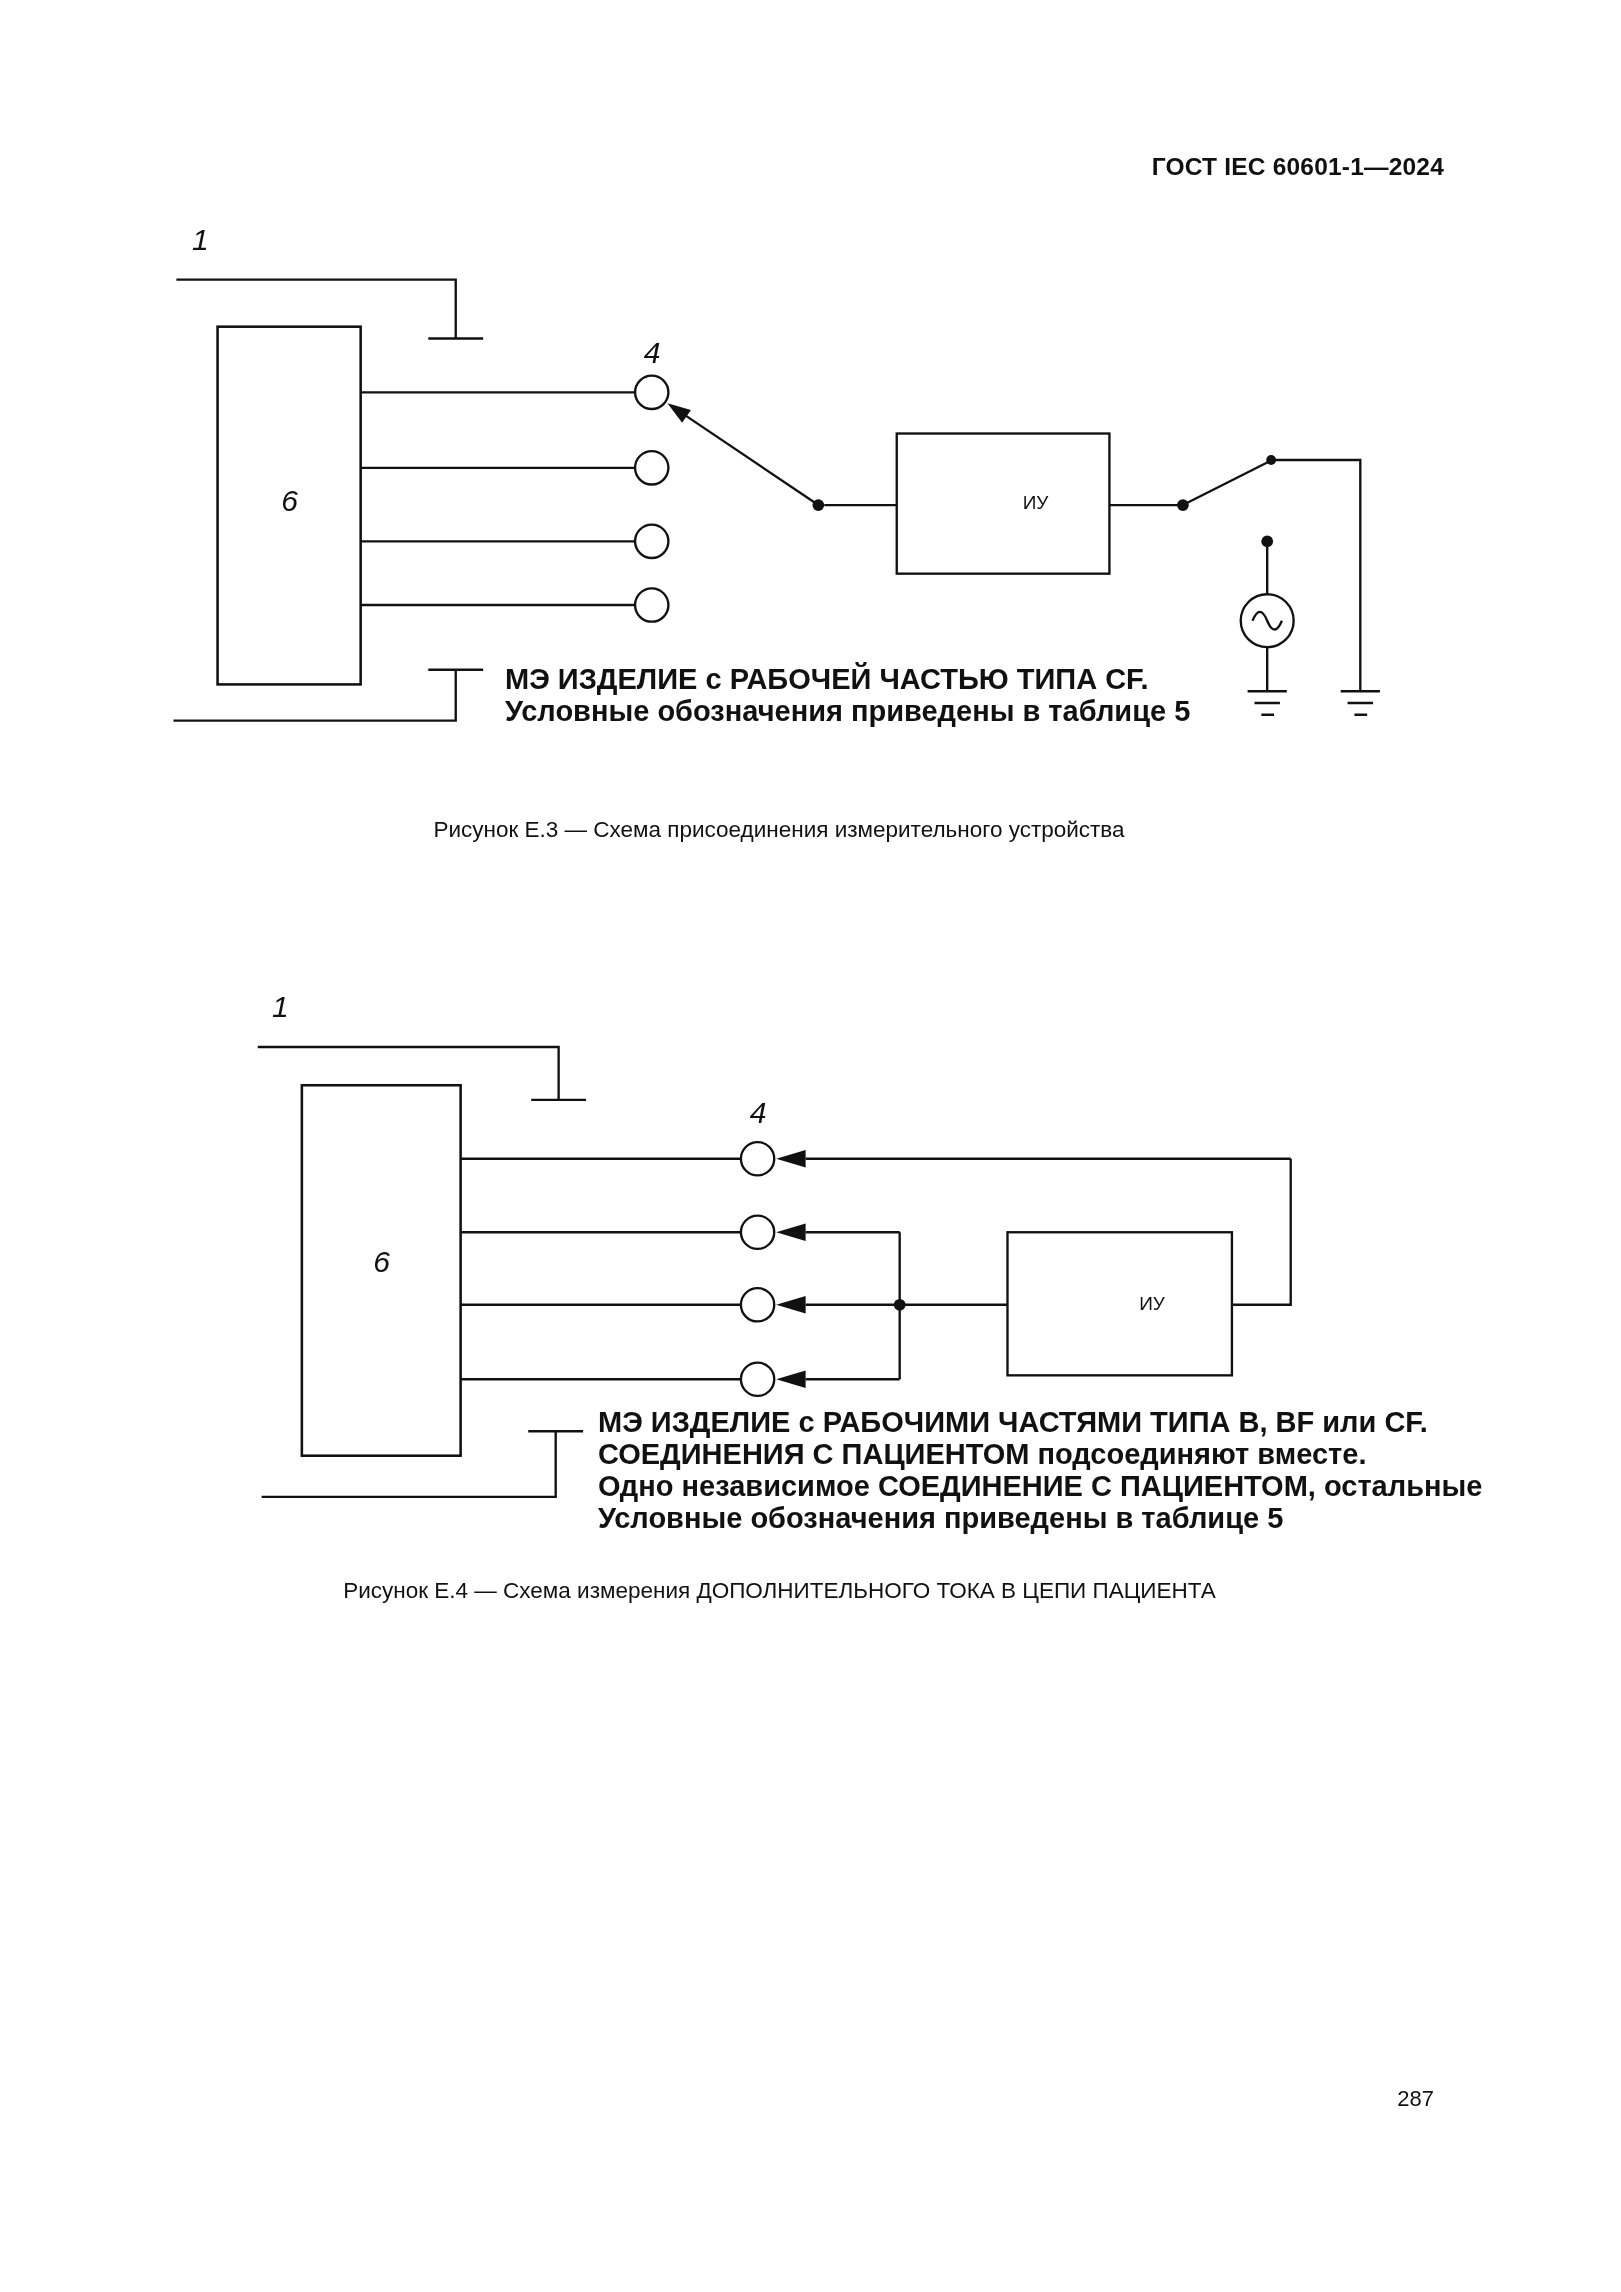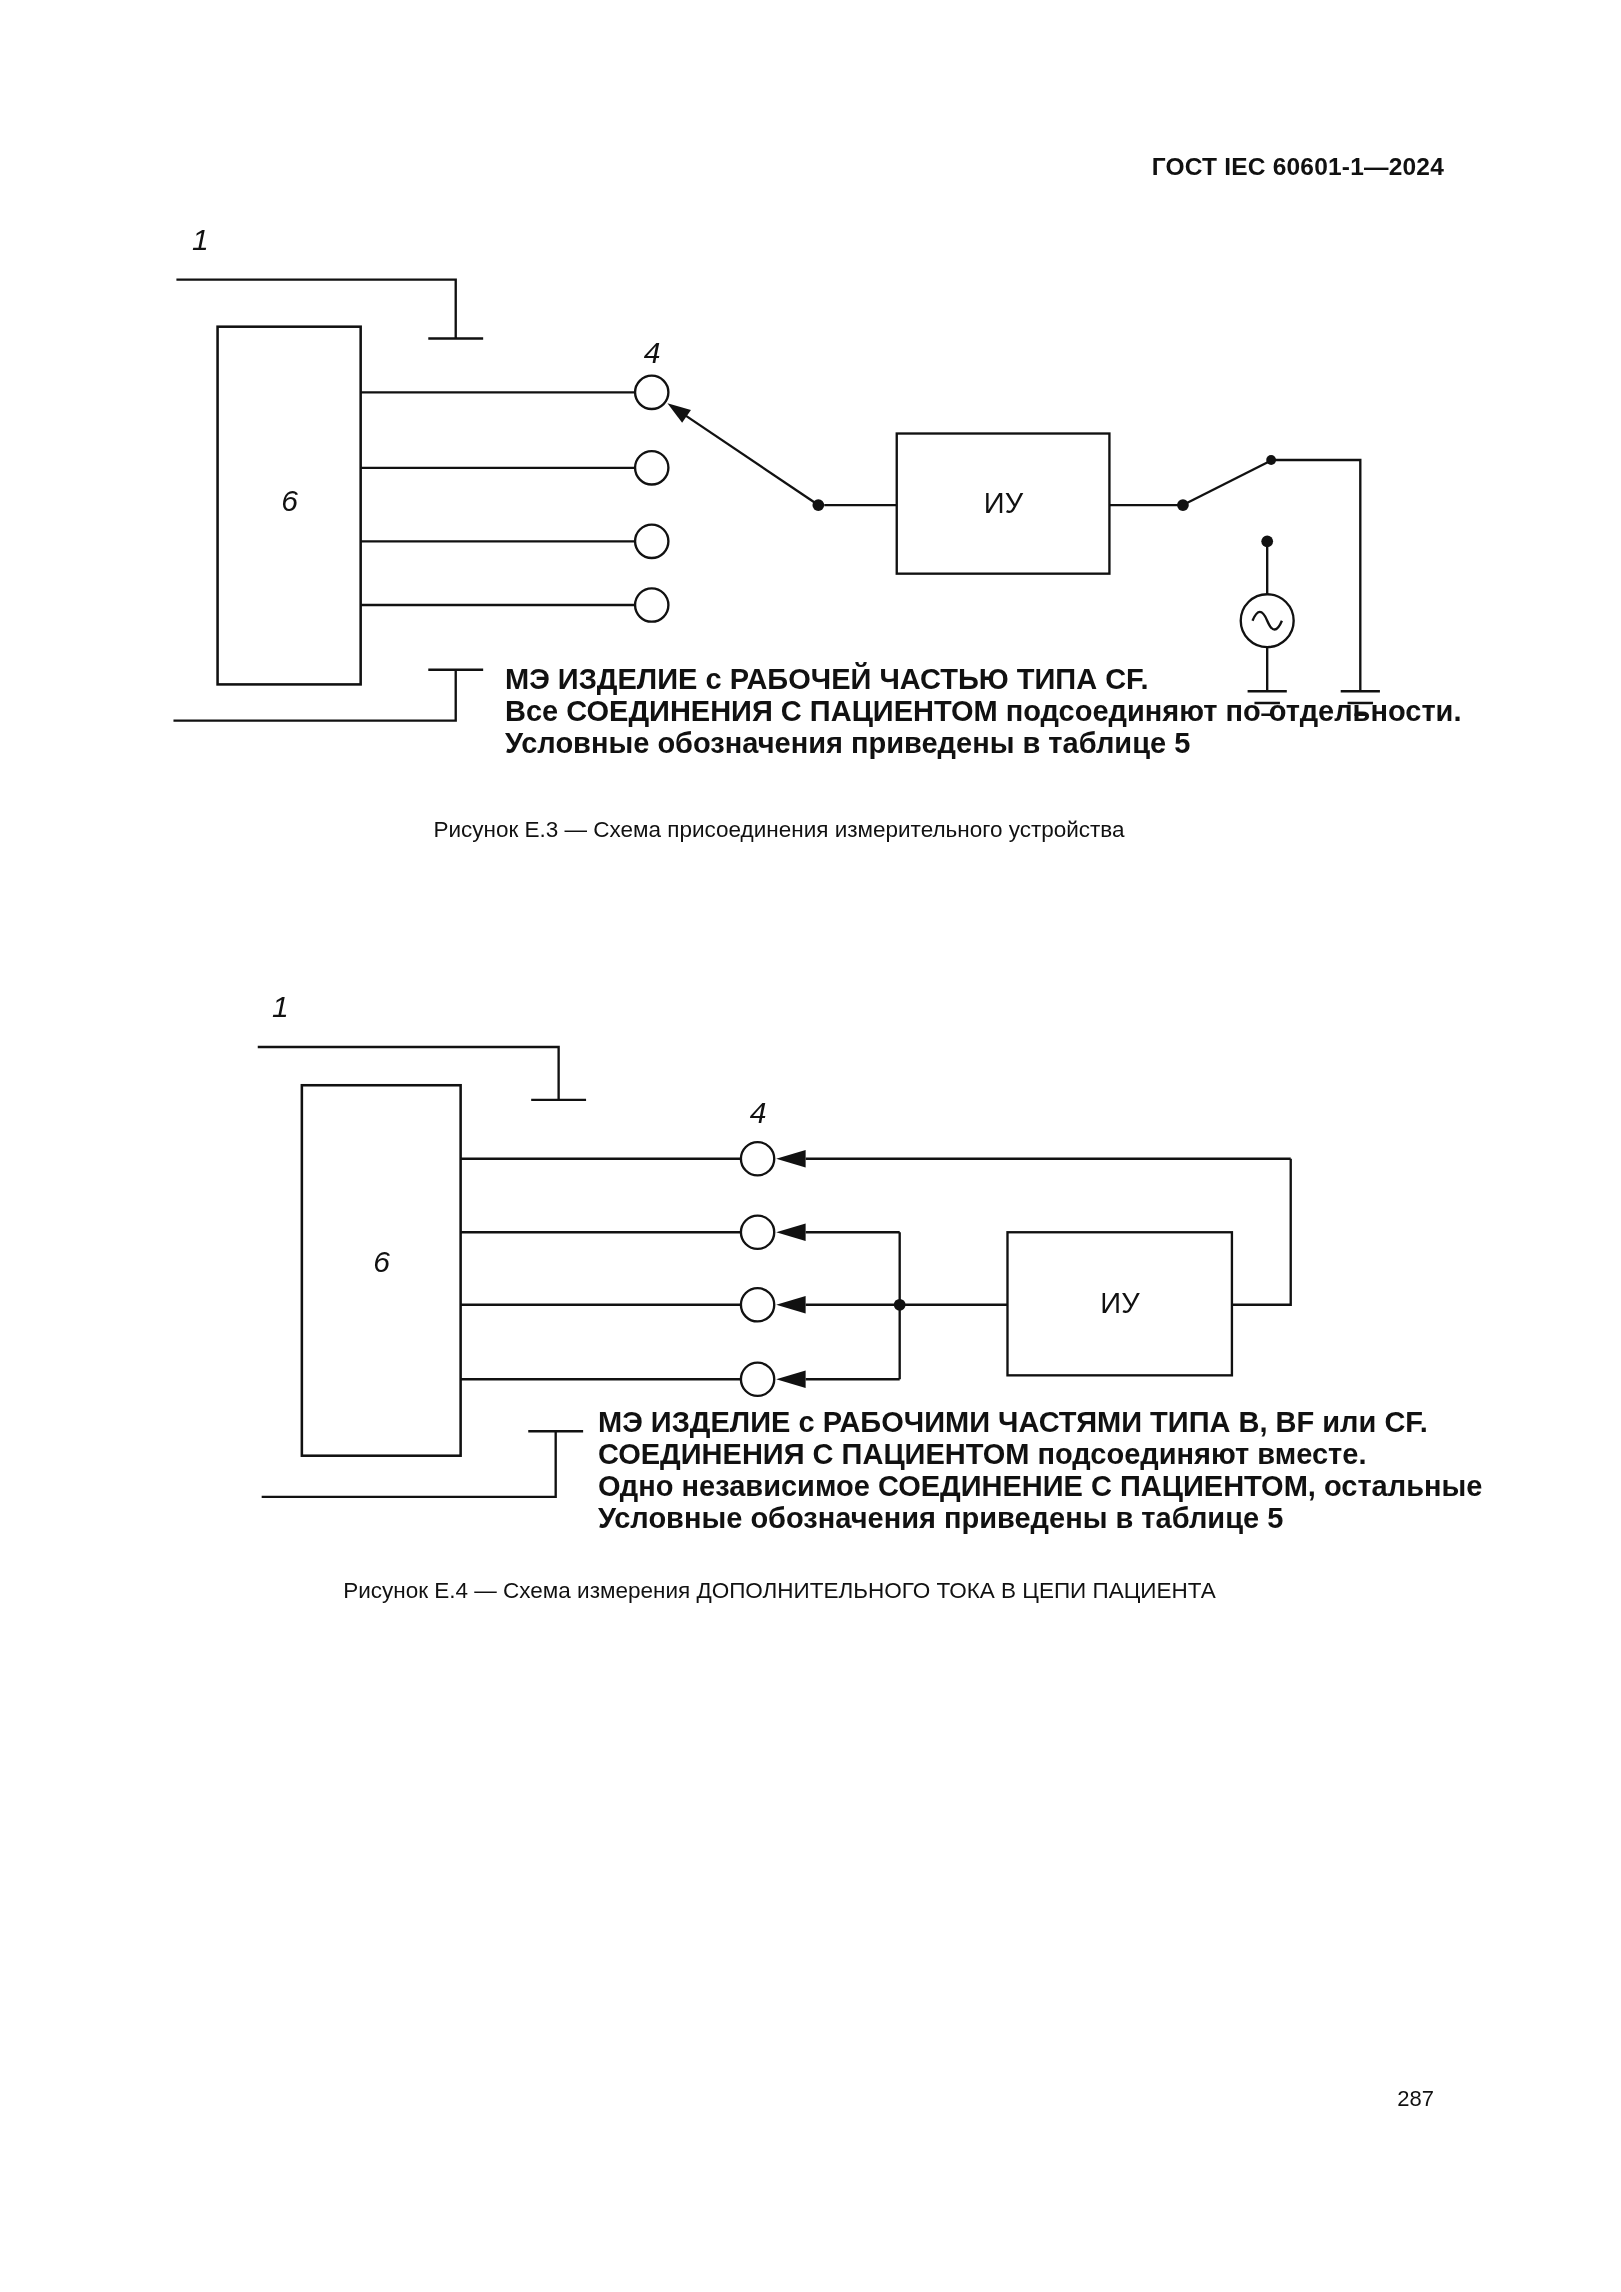--- a/index.html
+++ b/index.html
@@ -11,21 +11,22 @@
     color:#111;
     overflow:hidden;
   }
   svg.linework{position:absolute;left:0;top:0;}
   .hdr{position:absolute;top:153px;right:177px;font-size:24.5px;font-weight:bold;letter-spacing:0.2px;margin-left:25px;}
   .pagenum{position:absolute;top:2086px;right:187px;font-size:22px;}
   .reflbl{position:absolute;font-size:30px;font-style:italic;}
   .ctr{text-align:center;}
   .mdlabel{
     position:absolute;display:flex;align-items:center;justify-content:center;
-    font-size:29px;
+    font-size:19px;
+    padding-left:32px;
   }
   .note{position:absolute;font-size:29px;font-weight:bold;line-height:32px;white-space:nowrap;}
   .caption{position:absolute;text-align:center;font-size:22.5px;line-height:33px;}
 </style>
 </head>
 <body>
 
 <div class="page">
 
   <svg class="linework" width="1621" height="2293" viewBox="0 0 1654 2339">
@@ -102,21 +103,20 @@
 
   <div class="hdr">ГОСТ IEC 60601-1—2024</div>
 
   <div class="reflbl" style="left:192px;top:223px;">1</div>
   <div class="reflbl ctr" style="left:218px;top:484px;width:143px;">6</div>
   <div class="reflbl ctr" style="left:610px;top:336px;width:84px;">4</div>
   <div class="mdlabel" style="left:897px;top:433px;width:213px;height:140px;">ИУ</div>
 
   <div class="note" style="left:505px;top:663px;">
     <div>МЭ ИЗДЕЛИЕ с РАБОЧЕЙ ЧАСТЬЮ ТИПА CF.</div>
-    <div>Все СОЕДИНЕНИЯ С ПАЦИЕНТОМ подсоединяют по отдельности.</div>
     <div>Условные обозначения приведены в таблице 5</div>
   </div>
 
   <div class="caption" style="left:294px;top:790px;width:970px;margin-top:23px;">
     <div>Рисунок Е.3 — Схема присоединения измерительного устройства</div>
   </div>
 
   <div class="reflbl" style="left:272px;top:990px;">1</div>
   <div class="reflbl ctr" style="left:302px;top:1245px;width:159px;">6</div>
   <div class="reflbl ctr" style="left:716px;top:1096px;width:84px;">4</div>

